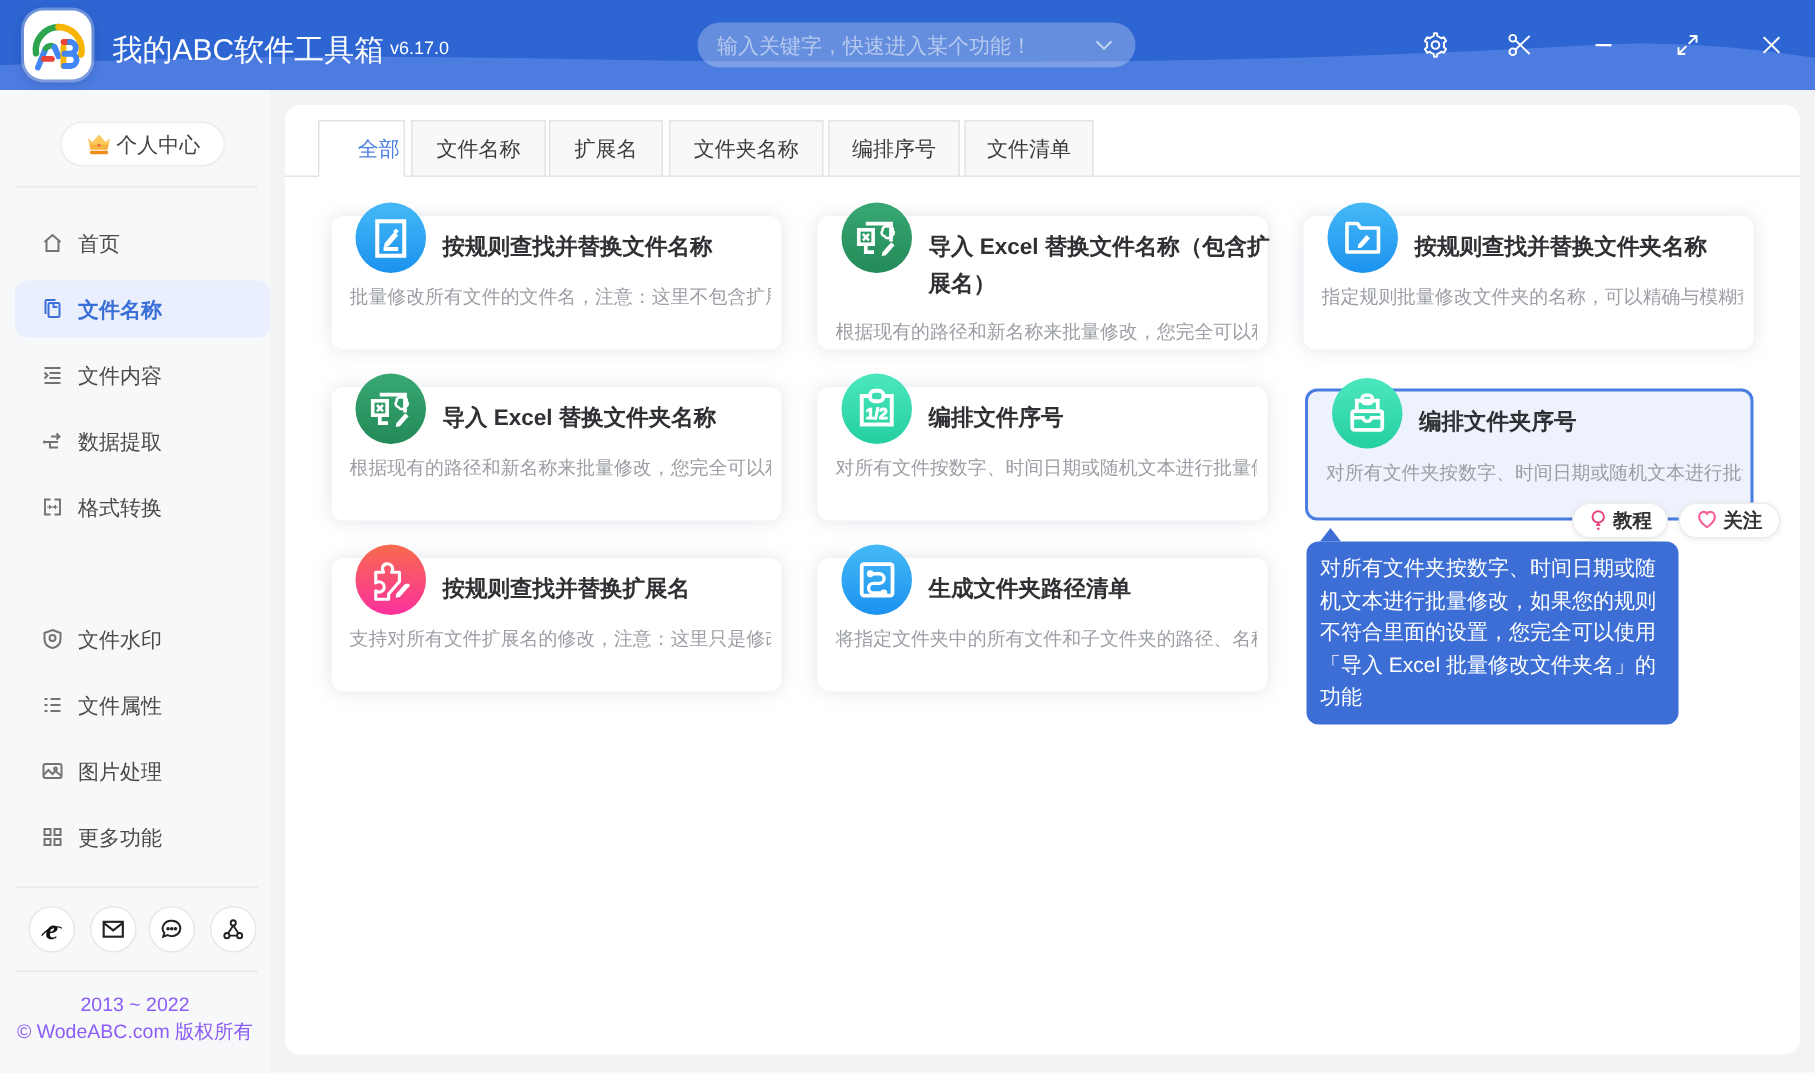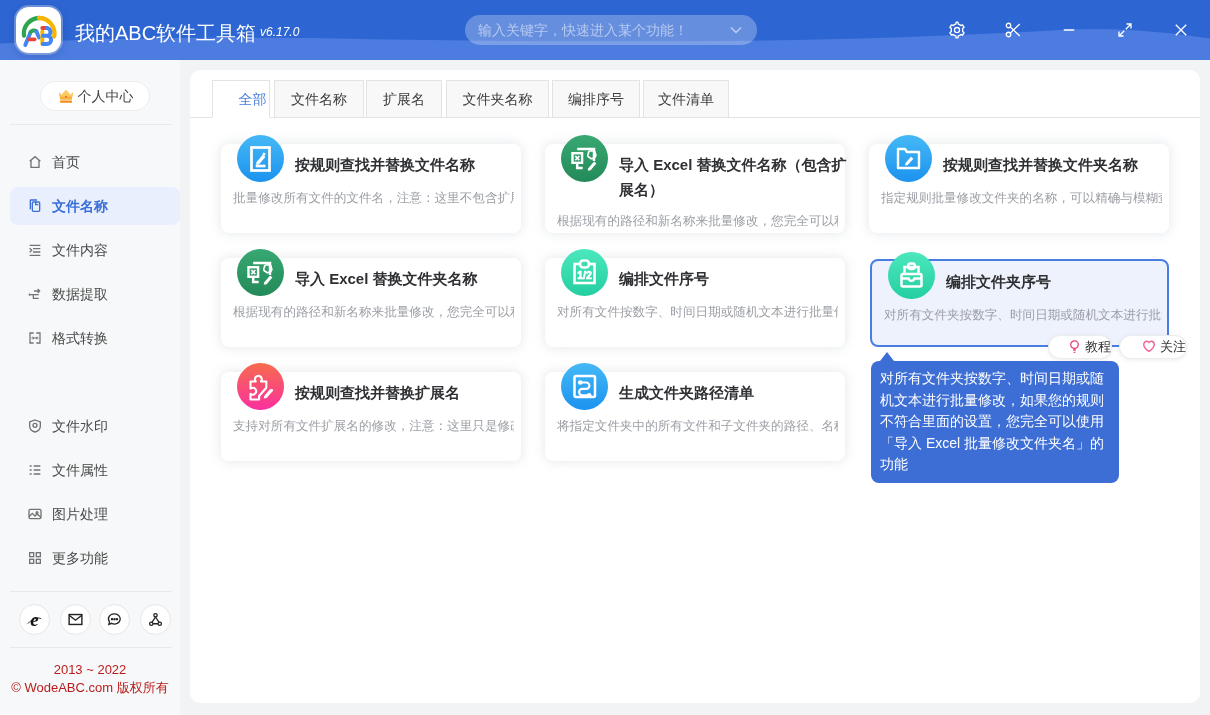--- a/index.html
+++ b/index.html
@@ -3,55 +3,55 @@
 <meta charset="utf-8">
 <style>
 *{margin:0;padding:0;box-sizing:border-box;}
 html,body{width:1210px;height:715px;overflow:hidden;}
 body{font-family:"Liberation Sans",sans-serif;background:#f2f3f5;position:relative;}
 
 #topbar{position:absolute;left:0;top:0;width:1210px;height:60px;}
 #topbar svg.wave{position:absolute;left:0;top:0;}
 #logo{position:absolute;left:16px;top:7px;width:45px;height:46px;background:#fff;border-radius:13px;box-shadow:0 0 0 2px rgba(255,255,255,0.3),0 2px 8px rgba(10,30,90,0.25);}
 #appname{position:absolute;left:75px;top:20px;font-size:20px;color:#fff;}
-#appver{position:absolute;left:260px;top:25px;font-size:12px;color:#fff;font-style:italic;}
+#appver{position:absolute;left:260px;top:25px;font-size:12px;color:#fff;}
 #searchbox{position:absolute;left:465px;top:15px;width:292px;height:30px;background:rgba(255,255,255,0.27);border-radius:15px;color:rgba(255,255,255,0.52);font-size:14px;line-height:30px;padding-left:13px;}
 
 .tico{position:absolute;top:21px;width:18px;height:18px;}
 
 #sidebar{position:absolute;left:0;top:60px;width:180px;height:655px;background:#f7f8f9;}
 #vipbtn{position:absolute;left:40px;top:21px;width:110px;height:30px;background:#fff;border:1px solid #ececec;border-radius:15px;font-size:14px;color:#444;line-height:28px;text-align:center;}
 .sep{position:absolute;left:10px;width:162px;border-top:1px solid #e9e9e9;}
 .mitem{position:absolute;left:0;width:180px;height:38px;font-size:14px;color:#4a4a4a;line-height:38px;padding-left:44px;}
 .mitem .mi{position:absolute;left:27px;top:11px;width:16px;height:16px;}
 .mitem .mt{position:absolute;left:52px;}
 .mitem.sel{background:#e9effc;border-radius:8px;left:10px;width:170px;color:#3a6fd8;font-weight:bold;}
 .mitem.sel .mi{left:17px;}
 .mitem.sel .mt{left:42px;}
 .cir{position:absolute;top:544px;width:31px;height:31px;border-radius:50%;background:#fff;border:1px solid #e7e7e7;text-align:center;}
-.copy{position:absolute;width:180px;text-align:center;font-size:13px;color:#b91c1c;}
+.copy{position:absolute;width:180px;text-align:center;font-size:13px;color:#8b5cf6;}
 
 #panel{position:absolute;left:190px;top:70px;width:1010px;height:633px;background:#fff;border-radius:10px;}
 .tab{position:absolute;top:10px;height:38px;border:1px solid #e3e3e3;background:#f8f8f8;font-size:14px;color:#3c3c3c;text-align:center;line-height:36px;}
 .tab.act{background:#fff;border-bottom:1px solid #fff;color:#4b7fe0;z-index:3;padding-left:23px;}
 #tabline{position:absolute;left:0;top:47px;width:1010px;border-top:1px solid #e3e3e3;}
 
 .card{position:absolute;width:300px;height:89px;background:#fff;border-radius:8px;box-shadow:0 0 12px rgba(150,160,180,0.28);}
 .card.hl{background:#edf2fd;border:2px solid #4a7de2;box-shadow:none;}
 .cicon{position:absolute;left:16px;top:-9px;width:47px;height:47px;border-radius:50%;}
 .cicon svg{position:absolute;left:0;top:0;}
 .ctitle{position:absolute;left:74px;top:8px;white-space:nowrap;font-size:15px;font-weight:bold;color:#2f3033;line-height:25px;}
 .cdesc{position:absolute;left:12px;top:45.5px;width:281px;font-size:12.6px;color:#9b9ea4;white-space:nowrap;overflow:hidden;}
 .cdesc.low{top:69px;}
 .g-blue{background:linear-gradient(180deg,#45b9f6,#1b92ef);}
 .g-green{background:linear-gradient(180deg,#38a873,#238a58);}
 .g-teal{background:linear-gradient(180deg,#4ce7bd,#23cfa0);}
 .g-pink{background:linear-gradient(180deg,#f76b4d,#fb309e);}
 
-.pill{position:absolute;height:24px;background:#fff;border:1px solid #ececec;border-radius:12px;font-size:13px;color:#333;line-height:22px;text-align:right;box-shadow:0 1px 4px rgba(0,0,0,0.08);z-index:5;}
+.pill{position:absolute;height:24px;background:#fff;border:1px solid #ececec;border-radius:12px;font-size:13px;color:#333;line-height:22px;text-align:center;box-shadow:0 1px 4px rgba(0,0,0,0.08);z-index:5;font-weight:bold;}
 #tooltip{position:absolute;left:871px;top:361px;width:248px;background:#3c6ed6;border-radius:8px;color:#fff;font-size:14px;line-height:21.5px;padding:7px 9px;z-index:4;}
 #tooltip:before{content:"";position:absolute;left:9px;top:-9px;border:7px solid transparent;border-bottom:9px solid #3c6ed6;border-top:none;}
 </style>
 </head>
 <body>
 
 <div id="topbar">
 <svg class="wave" width="1210" height="60" viewBox="0 0 1210 60" preserveAspectRatio="none">
 <rect width="1210" height="60" fill="#2d65d2"></rect>
 <path d="M0,43.5 C120,37.5 220,36.8 350,38.8 C450,40.8 540,41.4 680,41.2 C820,41 950,36.5 1070,29.5 C1120,27.2 1170,32.5 1210,38.5 L1210,60 L0,60 Z" fill="#4c7ce0"></path>

